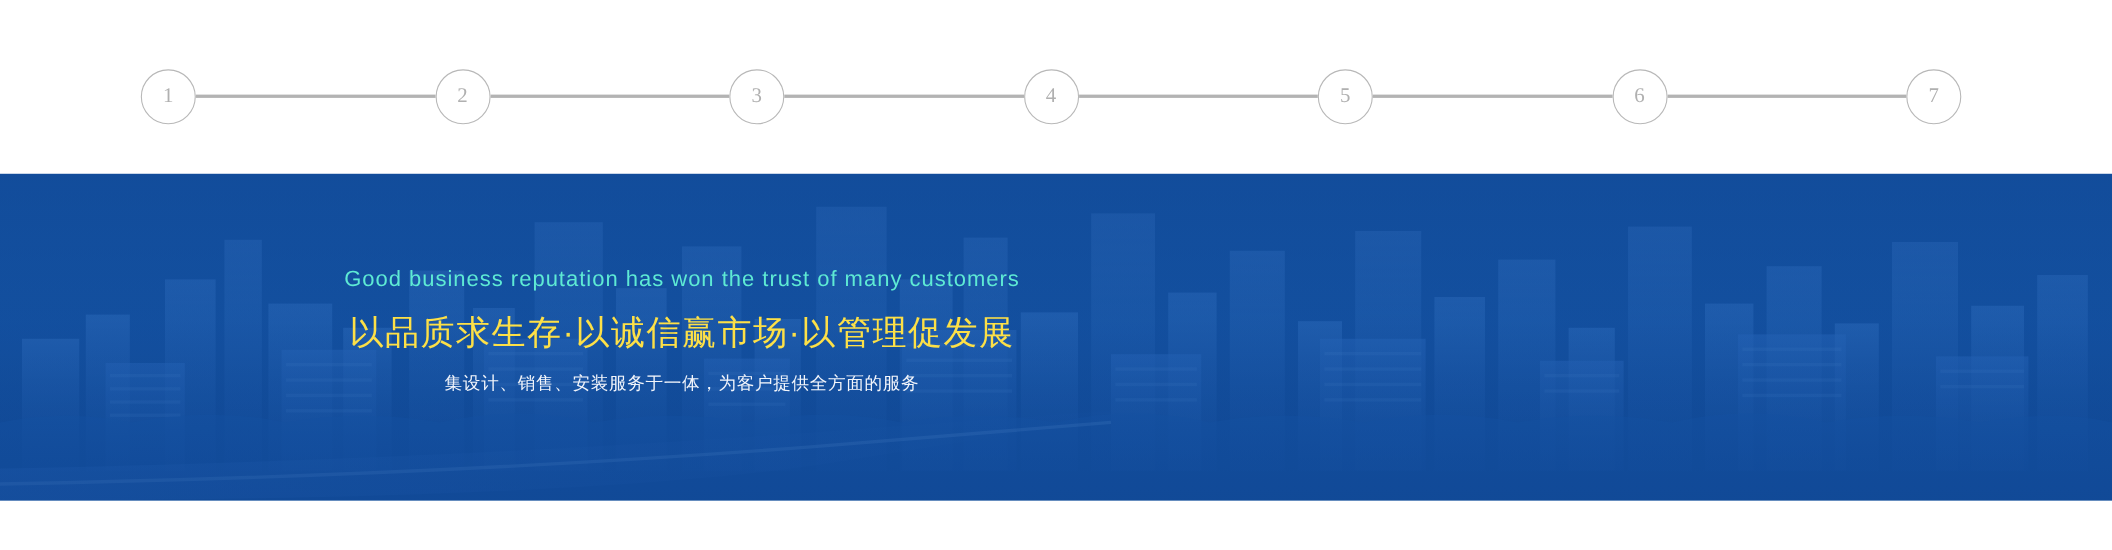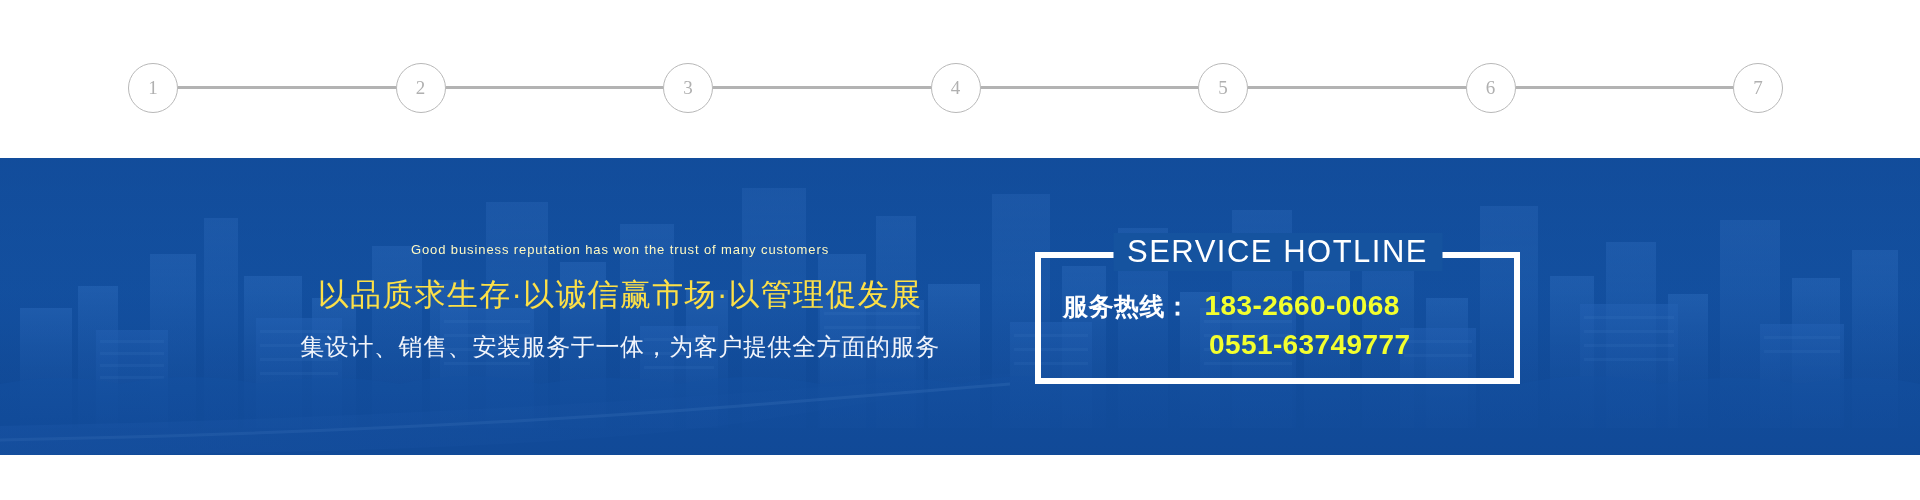--- a/index.html
+++ b/index.html
@@ -45,31 +45,31 @@
     position:absolute; inset:0;
     background:linear-gradient(180deg, rgba(18,72,152,0.55) 0%, rgba(18,78,163,0.30) 45%, rgba(16,70,150,0.55) 100%);
   }
 
   
   .slogan {
     position:absolute; left:300px; top:84px; width:640px;
     text-align:center; color:#ffffff;
   }
   .slogan-en {
-    font-size:13px; letter-spacing:0.9px; color:#fef9c3;
+    font-size:20px; letter-spacing:0.9px; color:#5eead4;
     line-height:1.2; white-space:nowrap;text-align:center;
   }
   .slogan-cn-main {
     margin-top:18px;
     font-size:31px; letter-spacing:1.3px; color:#fde047;
     line-height:1.25; white-space:nowrap;
   }
   .slogan-cn-sub {
     margin-top:17px;
-    font-size:24px; letter-spacing:0.6px; color:#f2f5fb;
+    font-size:16px; letter-spacing:0.6px; color:#f2f5fb;
     line-height:1.3; white-space:nowrap;
   }
 
   
   .hotline {
     position:absolute; left:1035px; top:94px;
     width:485px; height:132px;
   }
   .hotline-frame {
     position:absolute; inset:0;
@@ -246,28 +246,15 @@
     </svg>
 
     <div class="banner-overlay"></div>
 
     <div class="slogan">
       <div class="slogan-en">Good business reputation has won the trust of many customers</div>
       <div class="slogan-cn-main">以品质求生存·以诚信赢市场·以管理促发展</div>
       <div class="slogan-cn-sub">集设计、销售、安装服务于一体，为客户提供全方面的服务</div>
     </div>
 
-    <div class="hotline">
-      <div class="hotline-frame"></div>
-      <div class="hotline-title">SERVICE  HOTLINE</div>
-      <div class="hotline-body">
-        <div class="hotline-row">
-          <span class="hotline-label">服务热线：</span>
-          <span class="hotline-num">183-2660-0068</span>
-        </div>
-        <div class="hotline-row hotline-row-2">
-          <span class="hotline-num">0551-63749777</span>
-        </div>
-      </div>
-    </div>
 
   </div>
 </div>
 
 </body></html>

